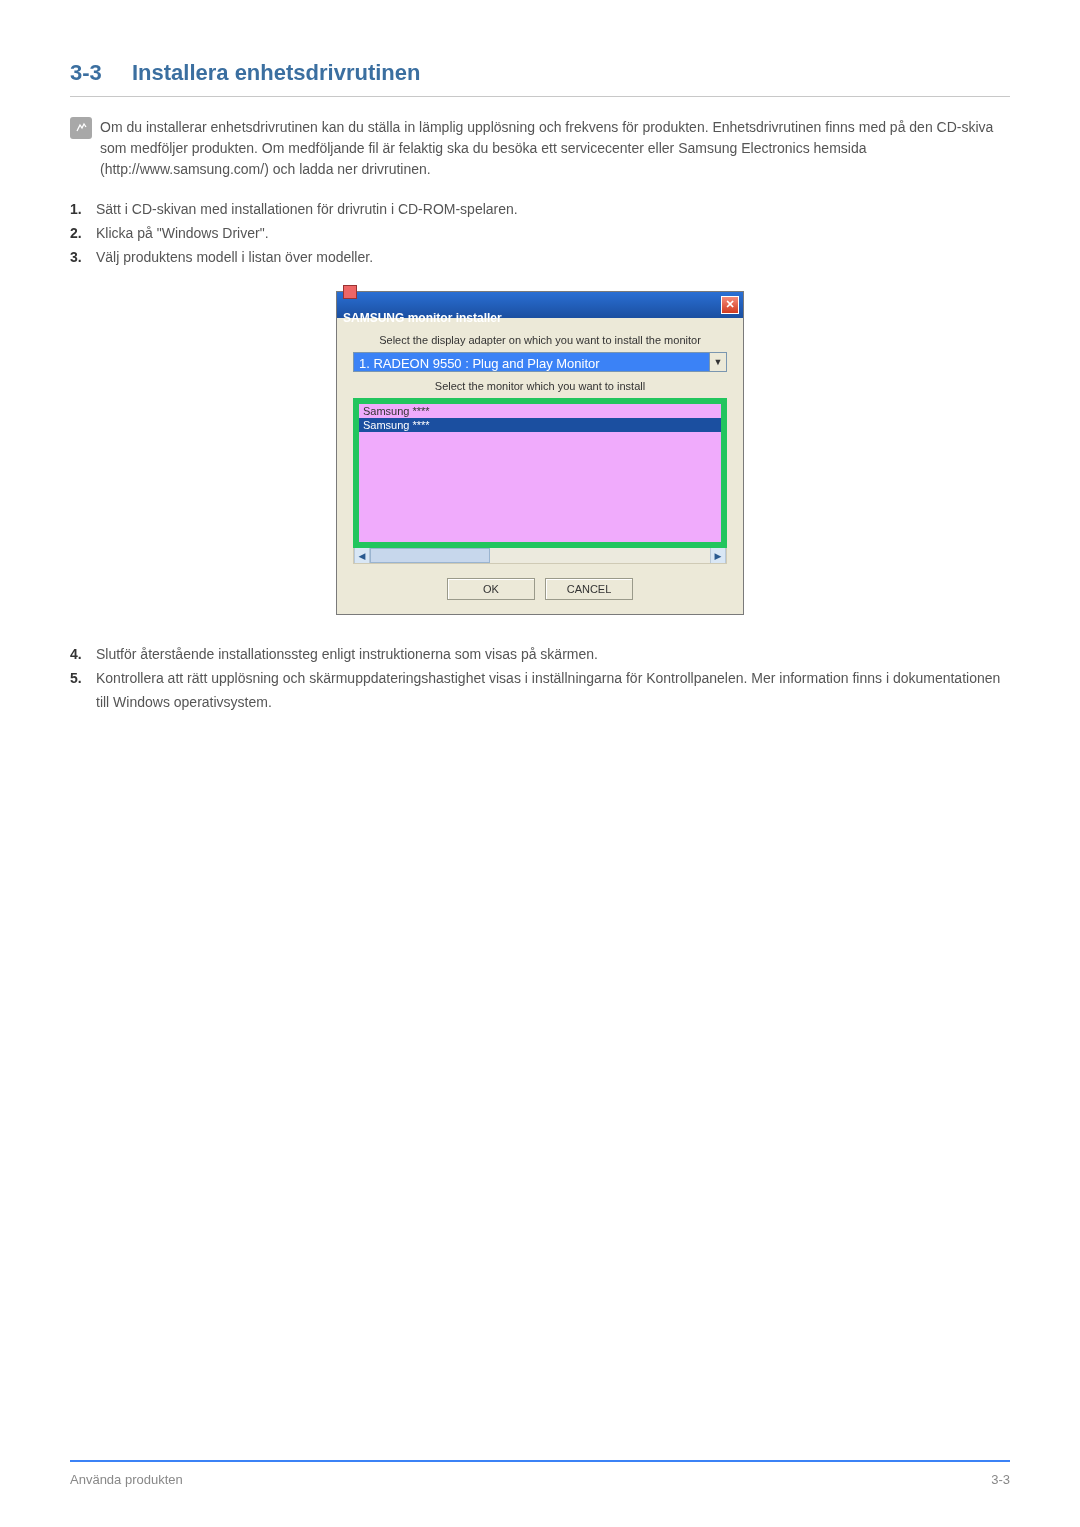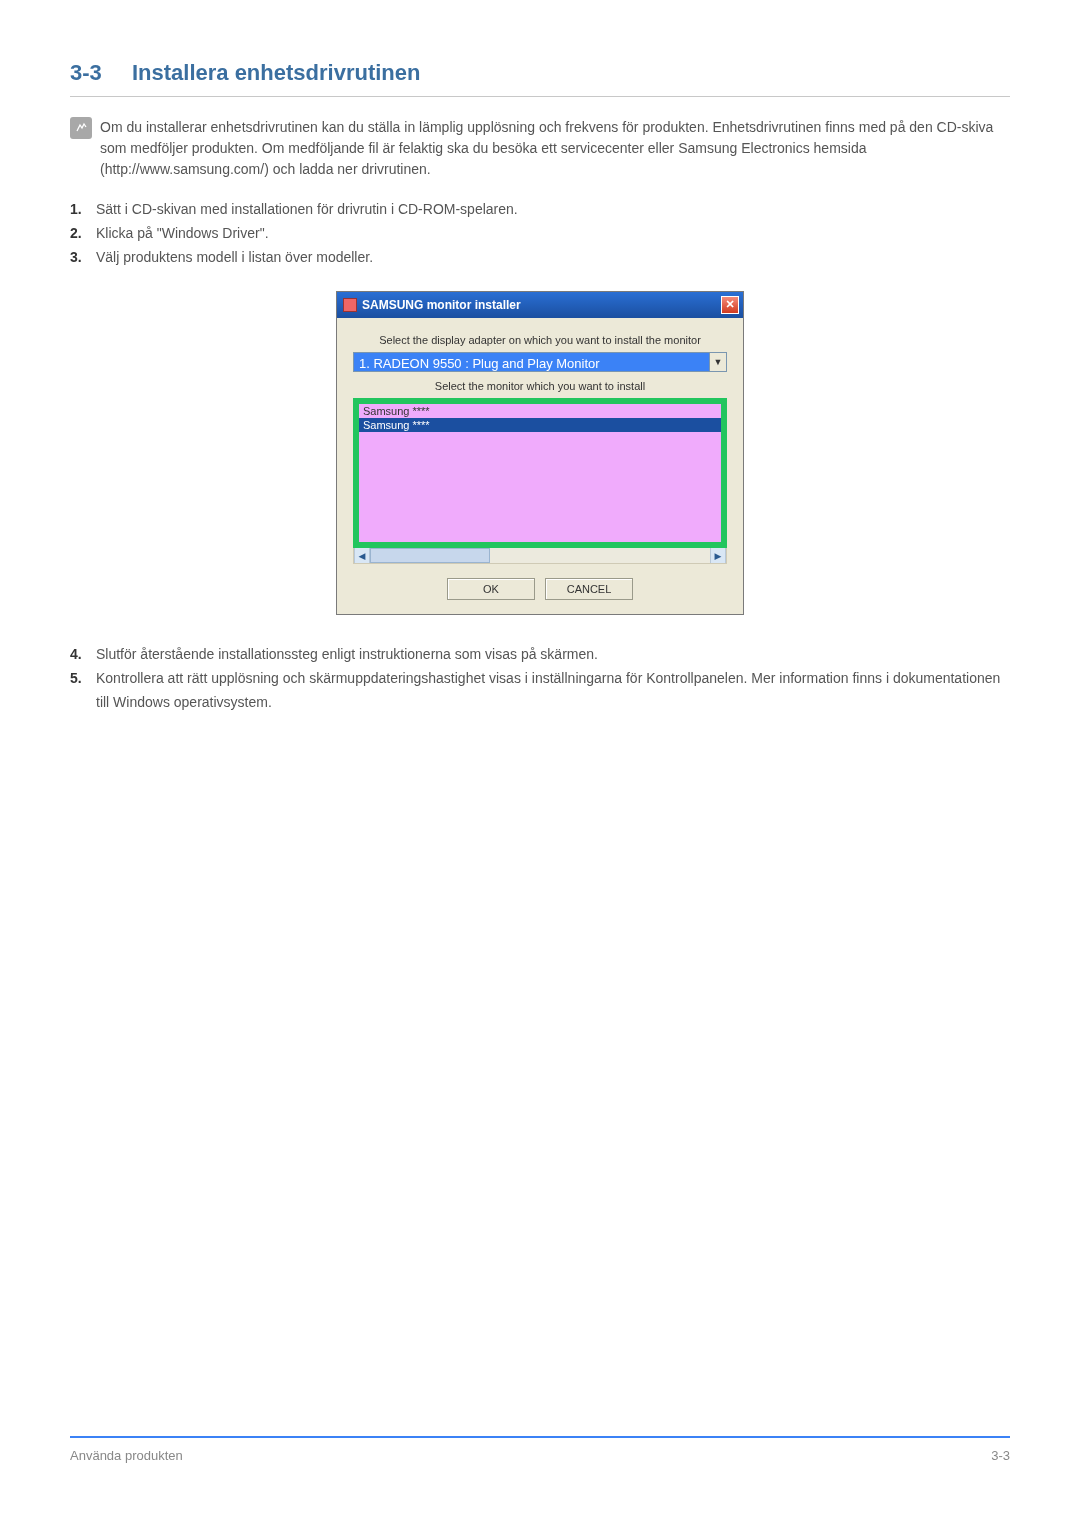--- a/index.html
+++ b/index.html
@@ -5,21 +5,21 @@
   * { box-sizing: border-box; margin: 0; padding: 0; }
   body {
     font-family: Arial, Helvetica, sans-serif;
     background: #fff;
     width: 1080px;
     height: 1527px;
     position: relative;
     color: #4a4a4a;
   }
   .page {
-    padding: 60px 70px 64px 70px;
+    padding: 60px 70px 40px 70px;
     height: 100%;
     display: flex;
     flex-direction: column;
   }
   .content { flex: 1; }
   .section-heading {
     color: #3b6fa0;
     font-size: 22px;
     font-weight: bold;
     border-bottom: 1px solid #c8c8c8;
@@ -83,21 +83,21 @@
     border: 1px solid #7a7a7a;
   }
   .titlebar {
     height: 26px;
     background: linear-gradient(to bottom, #2a6fd4, #1b4fa0);
     display: flex;
     align-items: center;
     justify-content: space-between;
     padding: 0 4px 0 6px;
   }
-  .tb-left { display: flex; align-items: flex-start; gap: 5px; }
+  .tb-left { display: flex; align-items: flex-start; gap: 12px; flex-direction: column; }
   .tb-icon {
     width: 14px; height: 14px;
     background: #e66; border:1px solid #933;
   }
   .tb-title { color: #fff; font-size: 12px; font-weight: bold; }
   .tb-close {
     width: 18px; height: 18px;
     background: linear-gradient(to bottom, #f58b7a, #d13a1f);
     border: 1px solid #fff;
     color: #fff;

